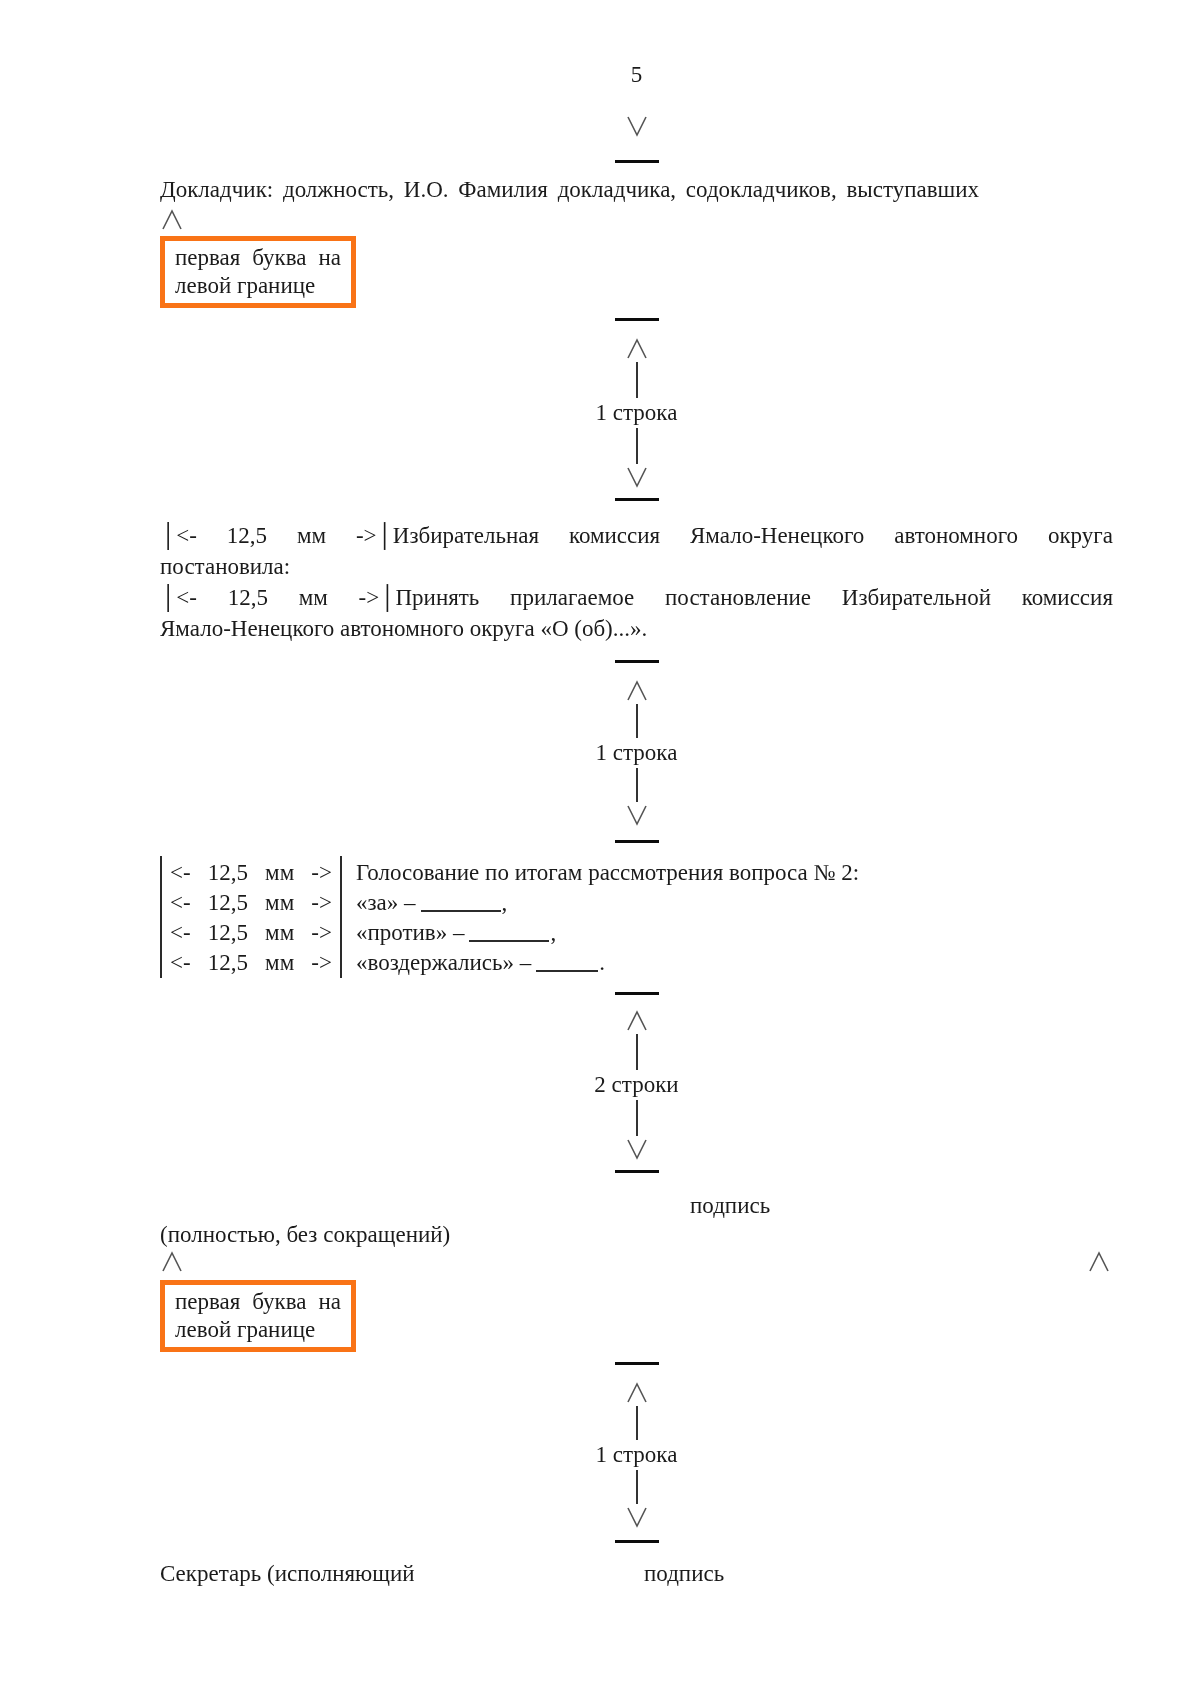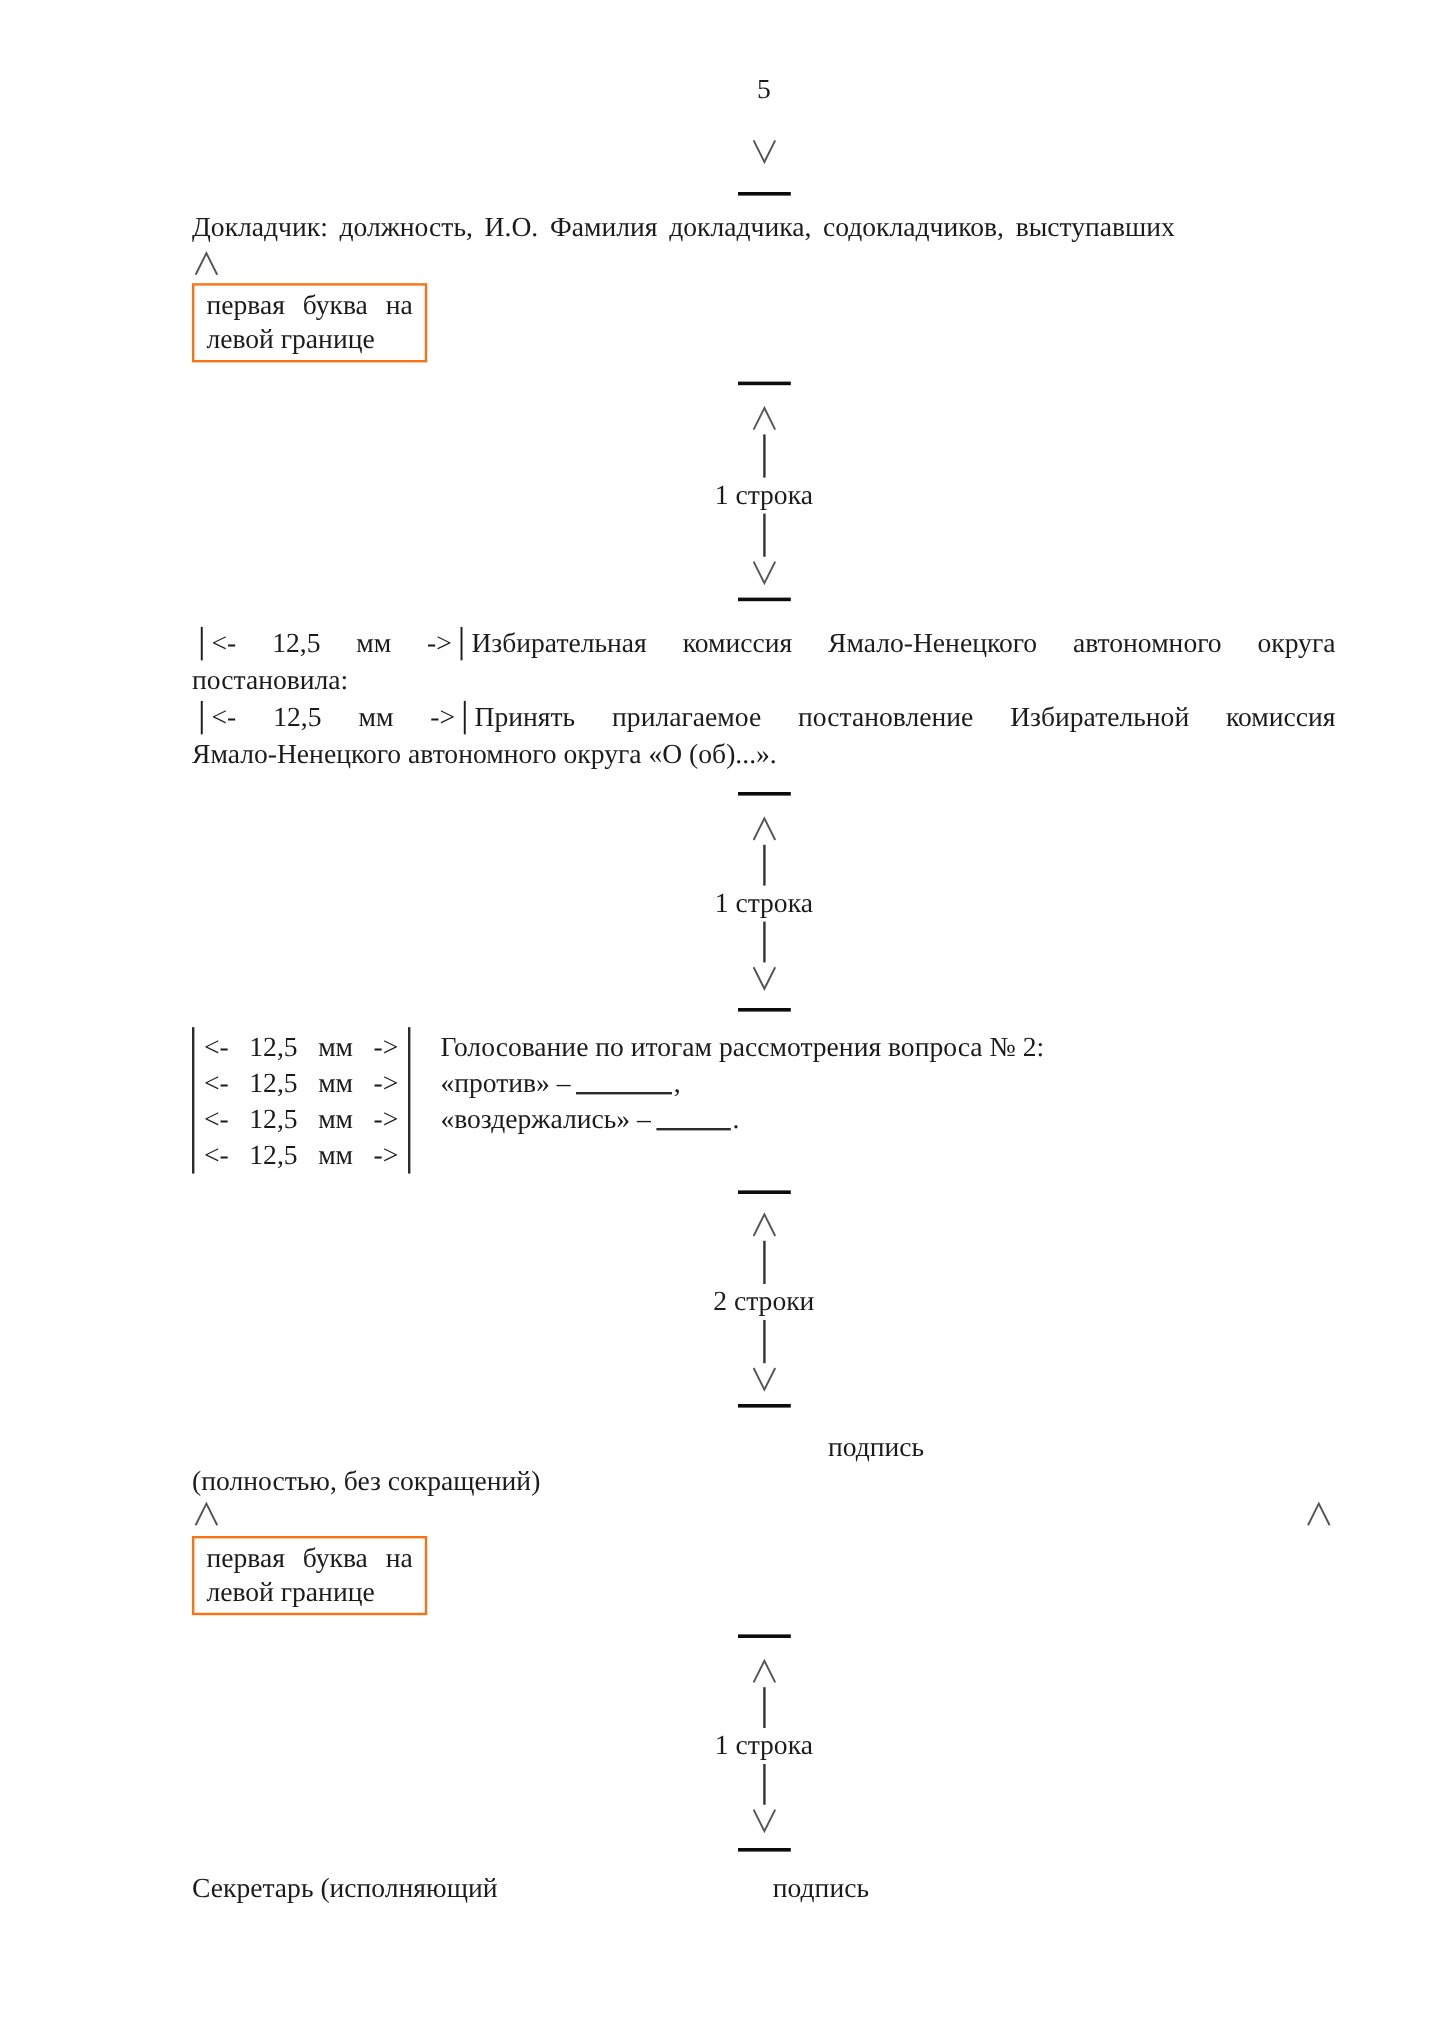--- a/index.html
+++ b/index.html
@@ -14,28 +14,28 @@
   .dash{width:44px;height:3px;background:#0c0c0c;}
   .col{flex-direction:column;align-items:center;}
   .vline{width:2px;background:#333333;}
   .clabel{line-height:26px;}
   .chev{display:block;}
   .jl{display:flex;justify-content:space-between;width:100%;}
   .line{line-height:31px;}
   .b{font-weight:normal;}
   .blank{display:inline-block;border-bottom:2px solid #2b2b2b;height:16px;vertical-align:baseline;margin:0 1px -2px 5px;}
   .callout{
-    border:2px solid #f97316;padding:3px 10px;line-height:28px;
+    border:5px solid #f97316;padding:3px 10px;line-height:28px;
     text-align:justify;box-sizing:border-box;
   }
   .vote-wrap{display:flex;align-items:stretch;}
   .vote-bar{width:2px;background:#2a2a2a;margin-top:-2px;height:122px;}
   .vote-markers{width:178px;padding:0 8px;box-sizing:border-box;display:flex;flex-direction:column;}
   .vote-markers .jl{line-height:30px;}
-  .vote-text{padding-left:25px;line-height:30px;}
+  .vote-text{padding-left:14px;line-height:30px;}
   .sigline{position:relative;line-height:28px;width:100%;}
   .sig-mid{position:absolute;top:0;text-align:center;}
 </style>
 </head>
 <body>
 
 <div class="page">
 
   <div class="abs ctr" style="top:62px">
     <span>5</span>
@@ -151,20 +151,23 @@
           <span>&lt;-</span>
           <span>12,5</span>
           <span>мм</span>
           <span>-&gt;</span>
         </div>
     </div>
     <div class="vote-bar"></div>
     <div class="vote-text">
       <div>Голосование по итогам рассмотрения вопроса № 2:</div>
       <div>
+        <span>«за» –</span><span class="blank" style="width:80px"></span><span>,</span>
+      </div>
+      <div>
         <span>«против» –</span><span class="blank" style="width:80px"></span><span>,</span>
       </div>
       <div>
         <span>«воздержались» –</span><span class="blank" style="width:62px"></span><span>.</span>
       </div>
     </div>
   </div>
 
   <div class="abs ctr" style="top:992px">
     <div class="dash"></div>

